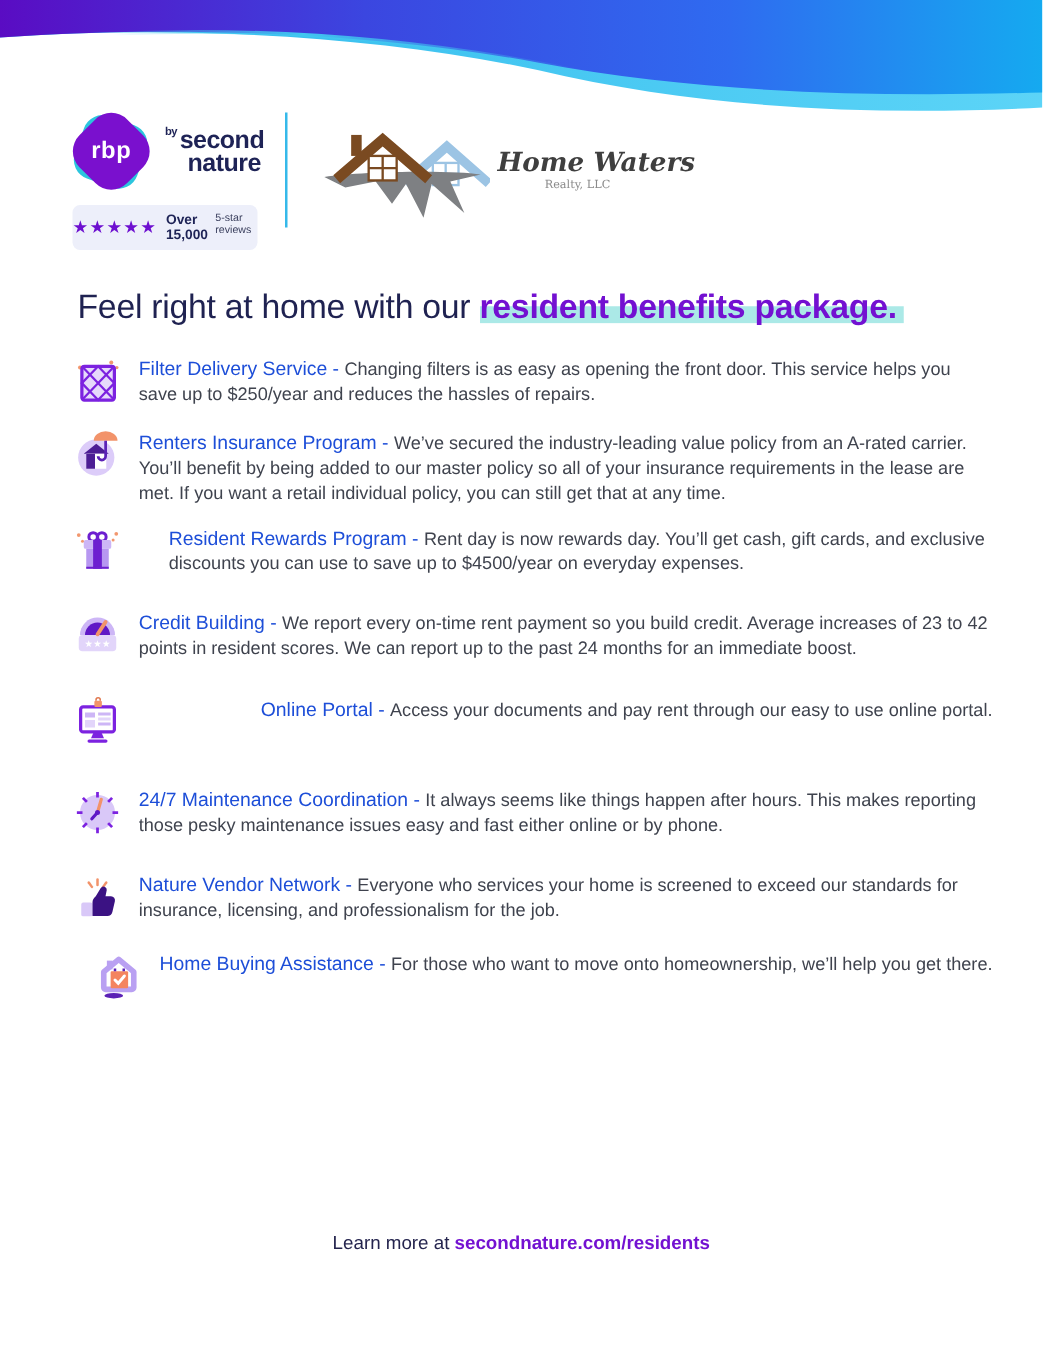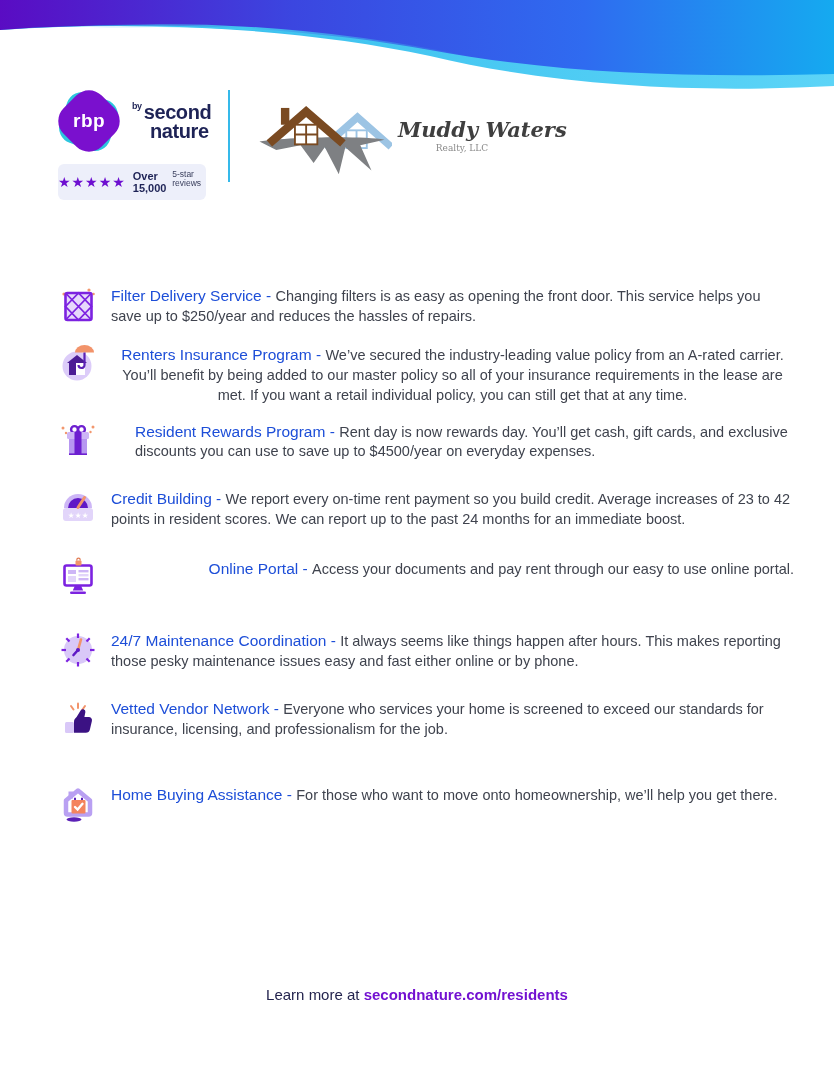--- a/index.html
+++ b/index.html
@@ -40,25 +40,25 @@
   
   .headline { position:absolute; top:230px; left:62px; font-size:27px; white-space:nowrap;
               font-weight:500; color:#1f2251; letter-spacing:-.2px; }
   .h-highlight { font-weight:800; color:#7311d1; padding-right:6px;
                  background:linear-gradient(#abe9e7,#abe9e7) no-repeat left 88%/100% 45%; }
 
   
   .benefits { position:absolute; top:284px; left:58px; width:736px; display:flex; flex-direction:column; }
   .benefit { display:flex; align-items:flex-start; }
   .benefit + .benefit { margin-top:25px; }
-  .benefits .benefit:nth-child(2){ margin-top:17px;text-align:center; }
+  .benefits .benefit:nth-child(2){ margin-top:17px; }
   .benefits .benefit:nth-child(3){ margin-top:14px;gap:24px; }
   .benefits .benefit:nth-child(5){ margin-top:28px;justify-content:space-between; }
   .benefits .benefit:nth-child(6){ margin-top:32px; }
-  .benefits .benefit:nth-child(8){ margin-top:44px; }
+  .benefits .benefit:nth-child(8){ margin-top:21px;justify-content:flex-end; }
   .bicon { flex:0 0 40px; height:40px; margin-right:13px; }
   .btext { font-size:14.5px; line-height:1.36; color:#3f434e; padding-top:1px; }
   .btitle { font-weight:normal; font-size:15.5px; color:#1d4ed8; }
 
   
   .learn { position:absolute; top:986px; left:0; width:100%; text-align:center;
            font-size:15px; color:#24244e; }
   .learn-link { font-weight:bold; color:#7311d1; text-decoration:none; cursor:pointer; }
 
   
@@ -127,26 +127,29 @@
         <path d="M112 45 V64 M101 54.5 H123" stroke="#9cc4e4" stroke-width="2"></path>
 
         <path d="M8 57 C40 52 120 51 142 55 L116 61 L128 88 L100 63 L93 92 L78 63 L66 80 L52 61 L26 66 Z" fill="#7e8083"></path>
 
         <rect x="31" y="21" width="9" height="18" fill="#7a4a21"></rect>
         <path d="M22 56 L58 25 L94 56" fill="none" stroke="#7a4a21" stroke-width="9" stroke-linecap="square"></path>
         <rect x="46" y="39" width="24" height="21" fill="#ffffff" stroke="#7a4a21" stroke-width="2"></rect>
         <path d="M58 39 V60 M46 49.5 H70" stroke="#7a4a21" stroke-width="2"></path>
       </svg>
       <div class="muddy-text">
-        <span class="muddy-name">Muddy Waters</span>
+        <span class="muddy-name">Home Waters</span>
         <span class="muddy-sub">Realty, LLC</span>
       </div>
     </div>
   </div>
 
+  <h1 class="headline">
+    <span class="h-prefix">Feel right at home with our </span><span class="h-highlight">resident benefits package.</span>
+  </h1>
 
   <div class="benefits">
 
     <div class="benefit">
       <span class="bicon">
         <svg width="40" height="40" viewBox="0 0 40 40">
           <circle cx="6" cy="10" r="1.6" fill="#f2976e"></circle>
             <circle cx="31" cy="6" r="1.6" fill="#f2976e"></circle>
             <circle cx="35.5" cy="10" r="1.3" fill="#f2976e"></circle>
           <rect x="7.5" y="9" width="26" height="27" rx="2" fill="#e6d9fb" stroke="#7c22e0" stroke-width="2.6"></rect>
@@ -248,21 +251,21 @@
         <svg width="40" height="40" viewBox="0 0 40 40">
           <g stroke="#f2936a" stroke-width="2" stroke-linecap="round">
             <path d="M13 9 L15.5 12.5"></path>
               <path d="M20 6.5 V11"></path>
               <path d="M27 9 L24.5 12.5"></path>
           </g>
           <rect x="7" y="25" width="9" height="11" rx="1.5" fill="#d9c8f8"></rect>
           <path d="M16 25 c0-2 .8-3.4 2.6-5 l4-6.6 a2.6 2.6 0 0 1 4.8 1.6 l-1 5 h4.4 a3.2 3.2 0 0 1 3.1 4 l-2 8.6 a4.2 4.2 0 0 1-4.1 3.2 H16 Z" fill="#3b1283"></path>
         </svg>
       </span>
-      <p class="btext"><span class="btitle">Vetted Vendor Network - </span><span>Everyone who services your home is screened to exceed our standards for insurance, licensing, and professionalism for the job.</span></p>
+      <p class="btext"><span class="btitle">Nature Vendor Network - </span><span>Everyone who services your home is screened to exceed our standards for insurance, licensing, and professionalism for the job.</span></p>
     </div>
 
     <div class="benefit">
       <span class="bicon">
         <svg width="40" height="40" viewBox="0 0 40 40">
           <ellipse cx="16" cy="36.5" rx="7.5" ry="2.2" fill="#5b21b6"></ellipse>
           <path d="M8 17.5 L20 7.5 L32 17.5 V30 a1.5 1.5 0 0 1 -1.5 1.5 h-21 A1.5 1.5 0 0 1 8 30 Z" fill="none" stroke="#b9a0f2" stroke-width="4.5" stroke-linejoin="round"></path>
           <rect x="10.5" y="8.5" width="4.5" height="7" fill="#b9a0f2"></rect>
           <rect x="13.5" y="17" width="14" height="13.5" rx="1" fill="#f4845f"></rect>
           <path d="M17 17 v-2.2 M24 17 v-2.2" stroke="#5b21b6" stroke-width="2"></path>

